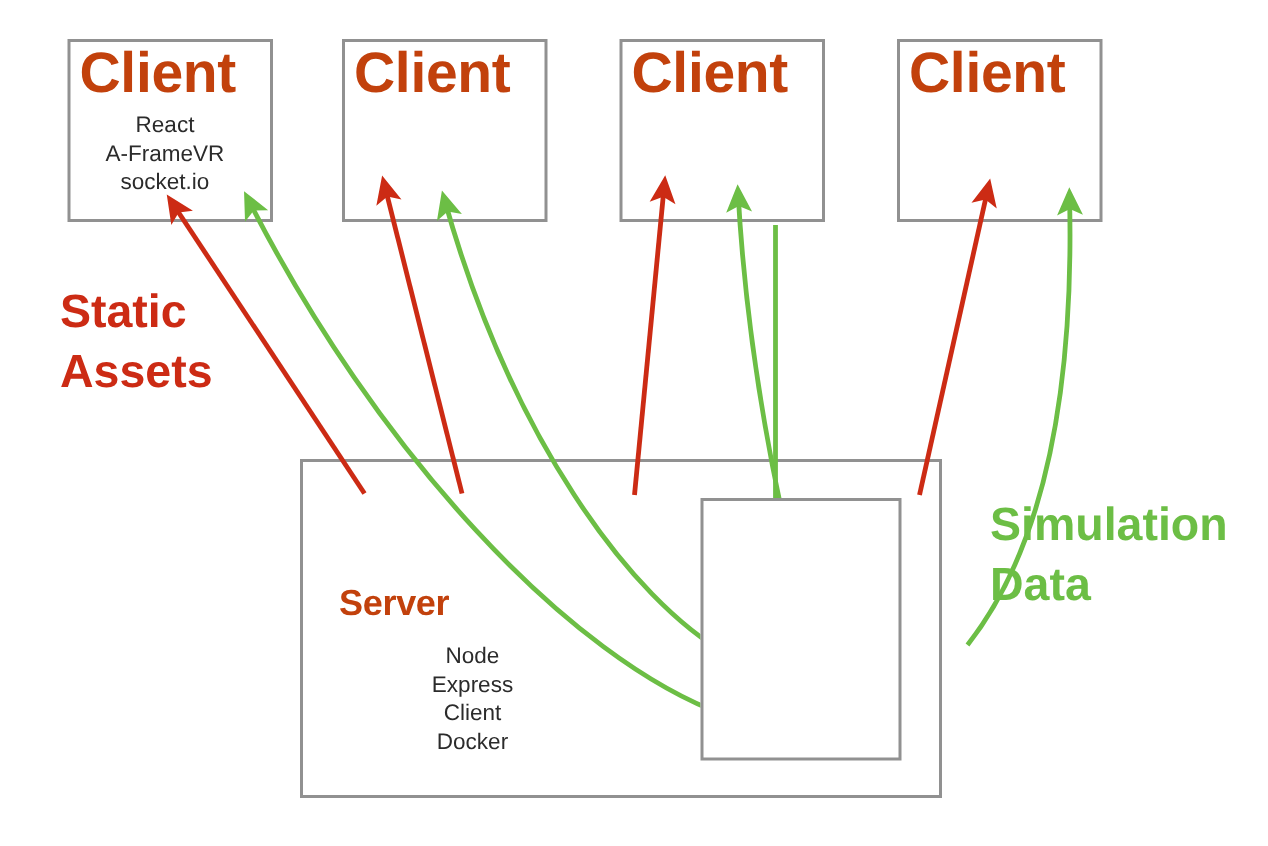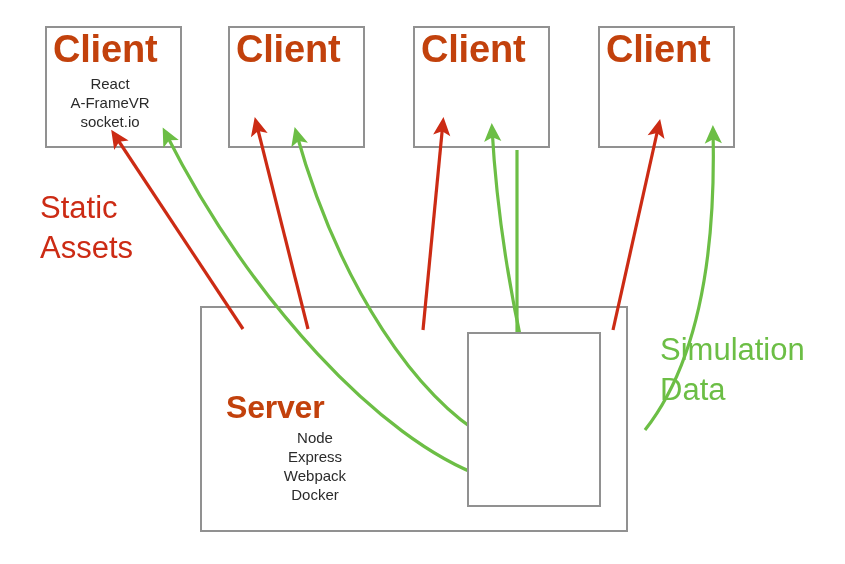--- a/index.html
+++ b/index.html
@@ -82,40 +82,40 @@
   #client-1-sub {
     left: 45px; top: 74px;
     width: 130px;
   }
   #client-2-title { left: 236px; top: 28px; font-size: 38px; }
   #client-3-title { left: 421px; top: 28px; font-size: 38px; }
   #client-4-title { left: 606px; top: 28px; font-size: 38px; }
 
   #server-title {
     left: 226px; top: 389px;
-    font-size: 32px;
+    font-size: 24px;
   }
   #server-sub {
     left: 200px; top: 428px;
     width: 230px;
   }
   #simulation-title {
     left: 473px; top: 366px;
     font-size: 24px;
   }
   #simulation-sub {
     left: 467px; top: 405px;
     width: 134px;
     font-size: 13px;
   }
 
   .edge-label {
     position: absolute;
     white-space: pre-line;
-    font-weight: 400;
+    font-weight: 700;
     z-index: 5;
   }
   #label-static-assets {
     left: 40px; top: 188px;
     font-size: 31px;
     line-height: 40px;
     color: #cc2b14;
   }
   #label-simulation-data {
     left: 660px; top: 330px;
@@ -171,21 +171,21 @@
 A-FrameVR
 socket.io</div>
 
   <div class="box-title" id="client-2-title">Client</div>
   <div class="box-title" id="client-3-title">Client</div>
   <div class="box-title" id="client-4-title">Client</div>
 
   <div class="box-title" id="server-title">Server</div>
   <div class="box-sub" id="server-sub">Node
 Express
-Webpack
+Client
 Docker</div>
 
   <div class="box-title" id="simulation-title">Simulation</div>
   <div class="box-sub" id="simulation-sub">socket.io</div>
 
   <div class="edge-label" id="label-static-assets">Static
 Assets</div>
   <div class="edge-label" id="label-simulation-data">Simulation
 Data</div>
 

